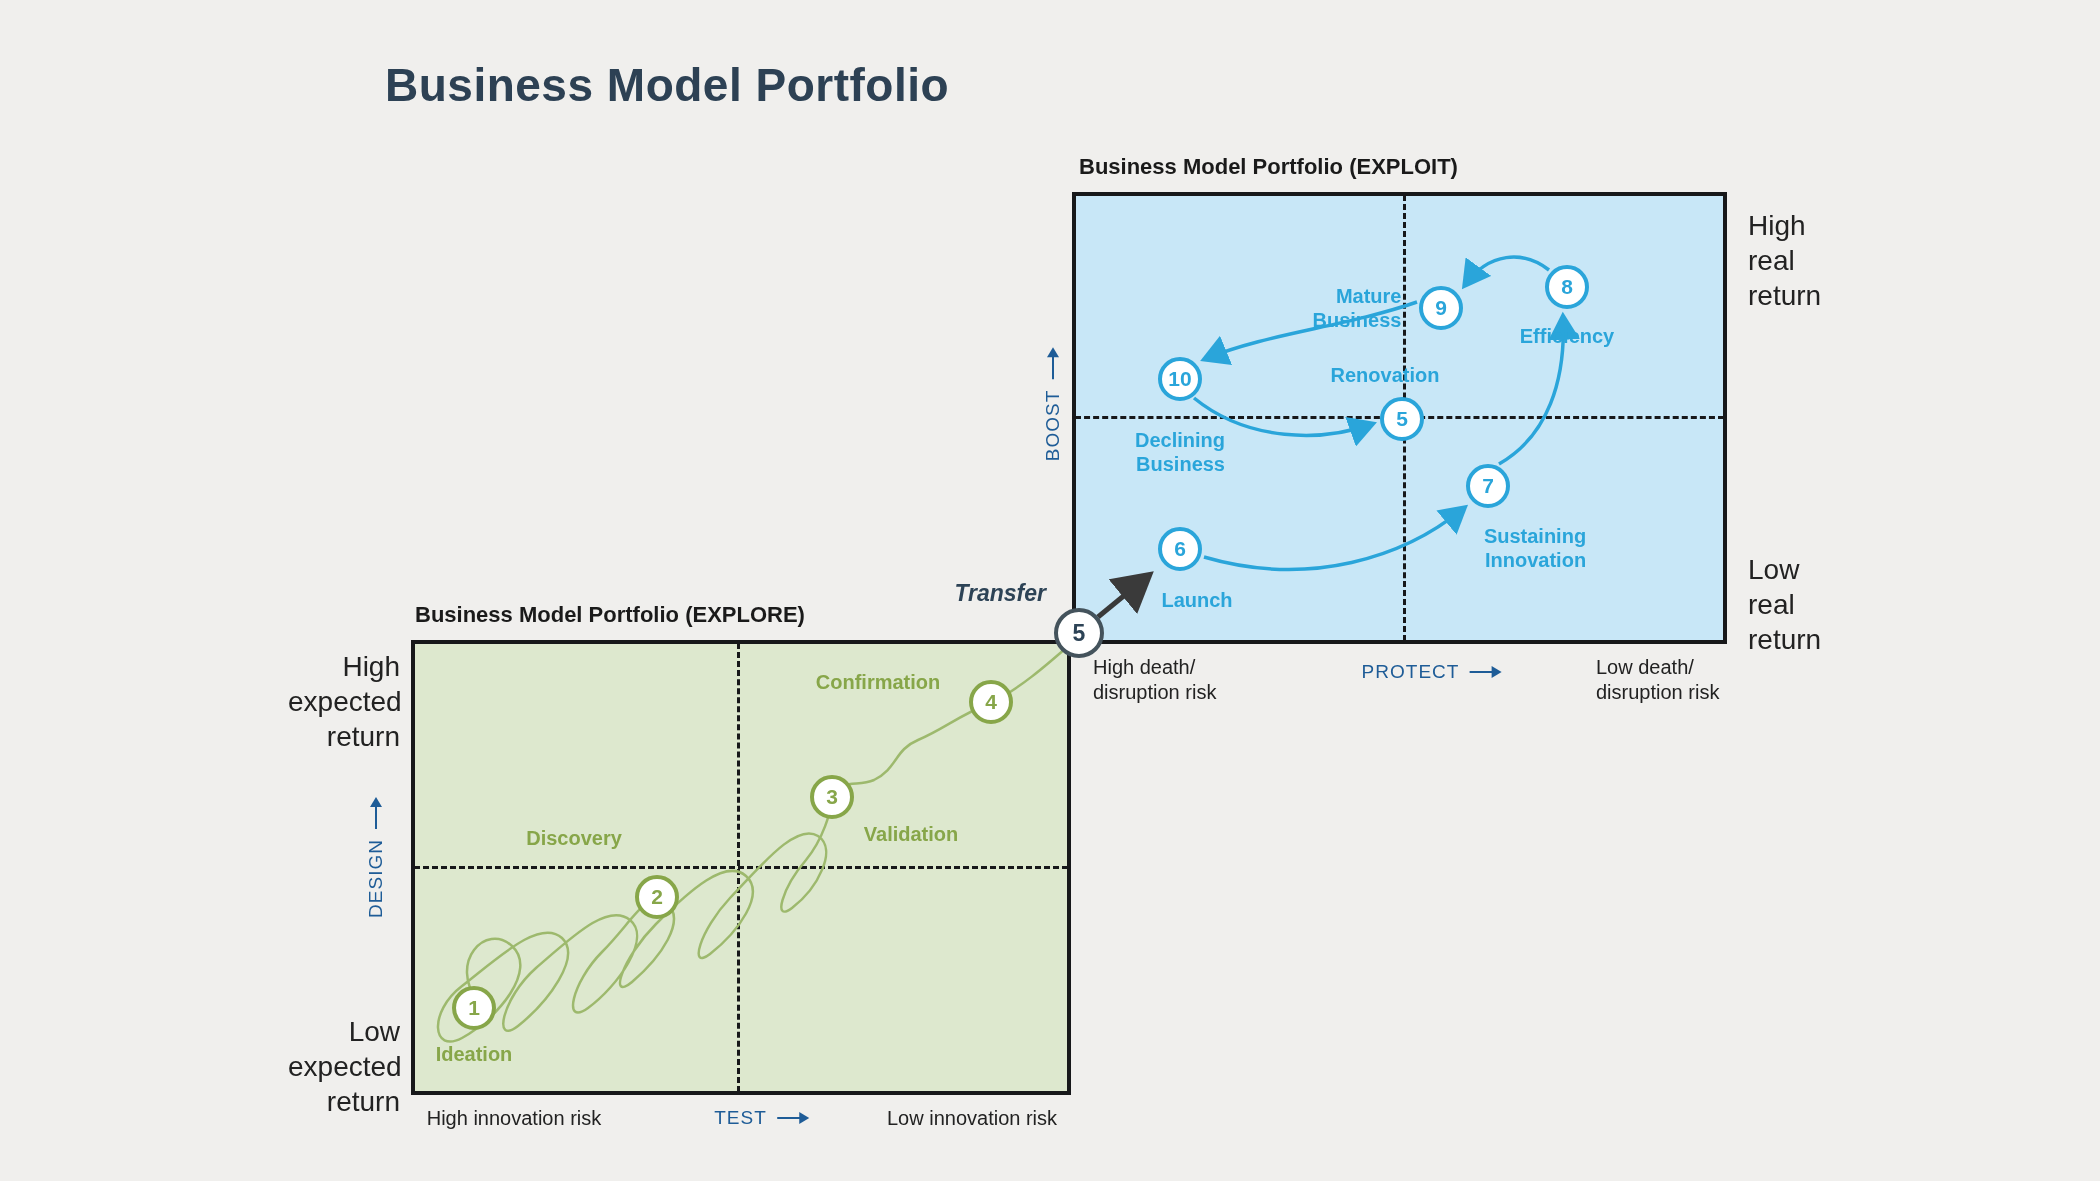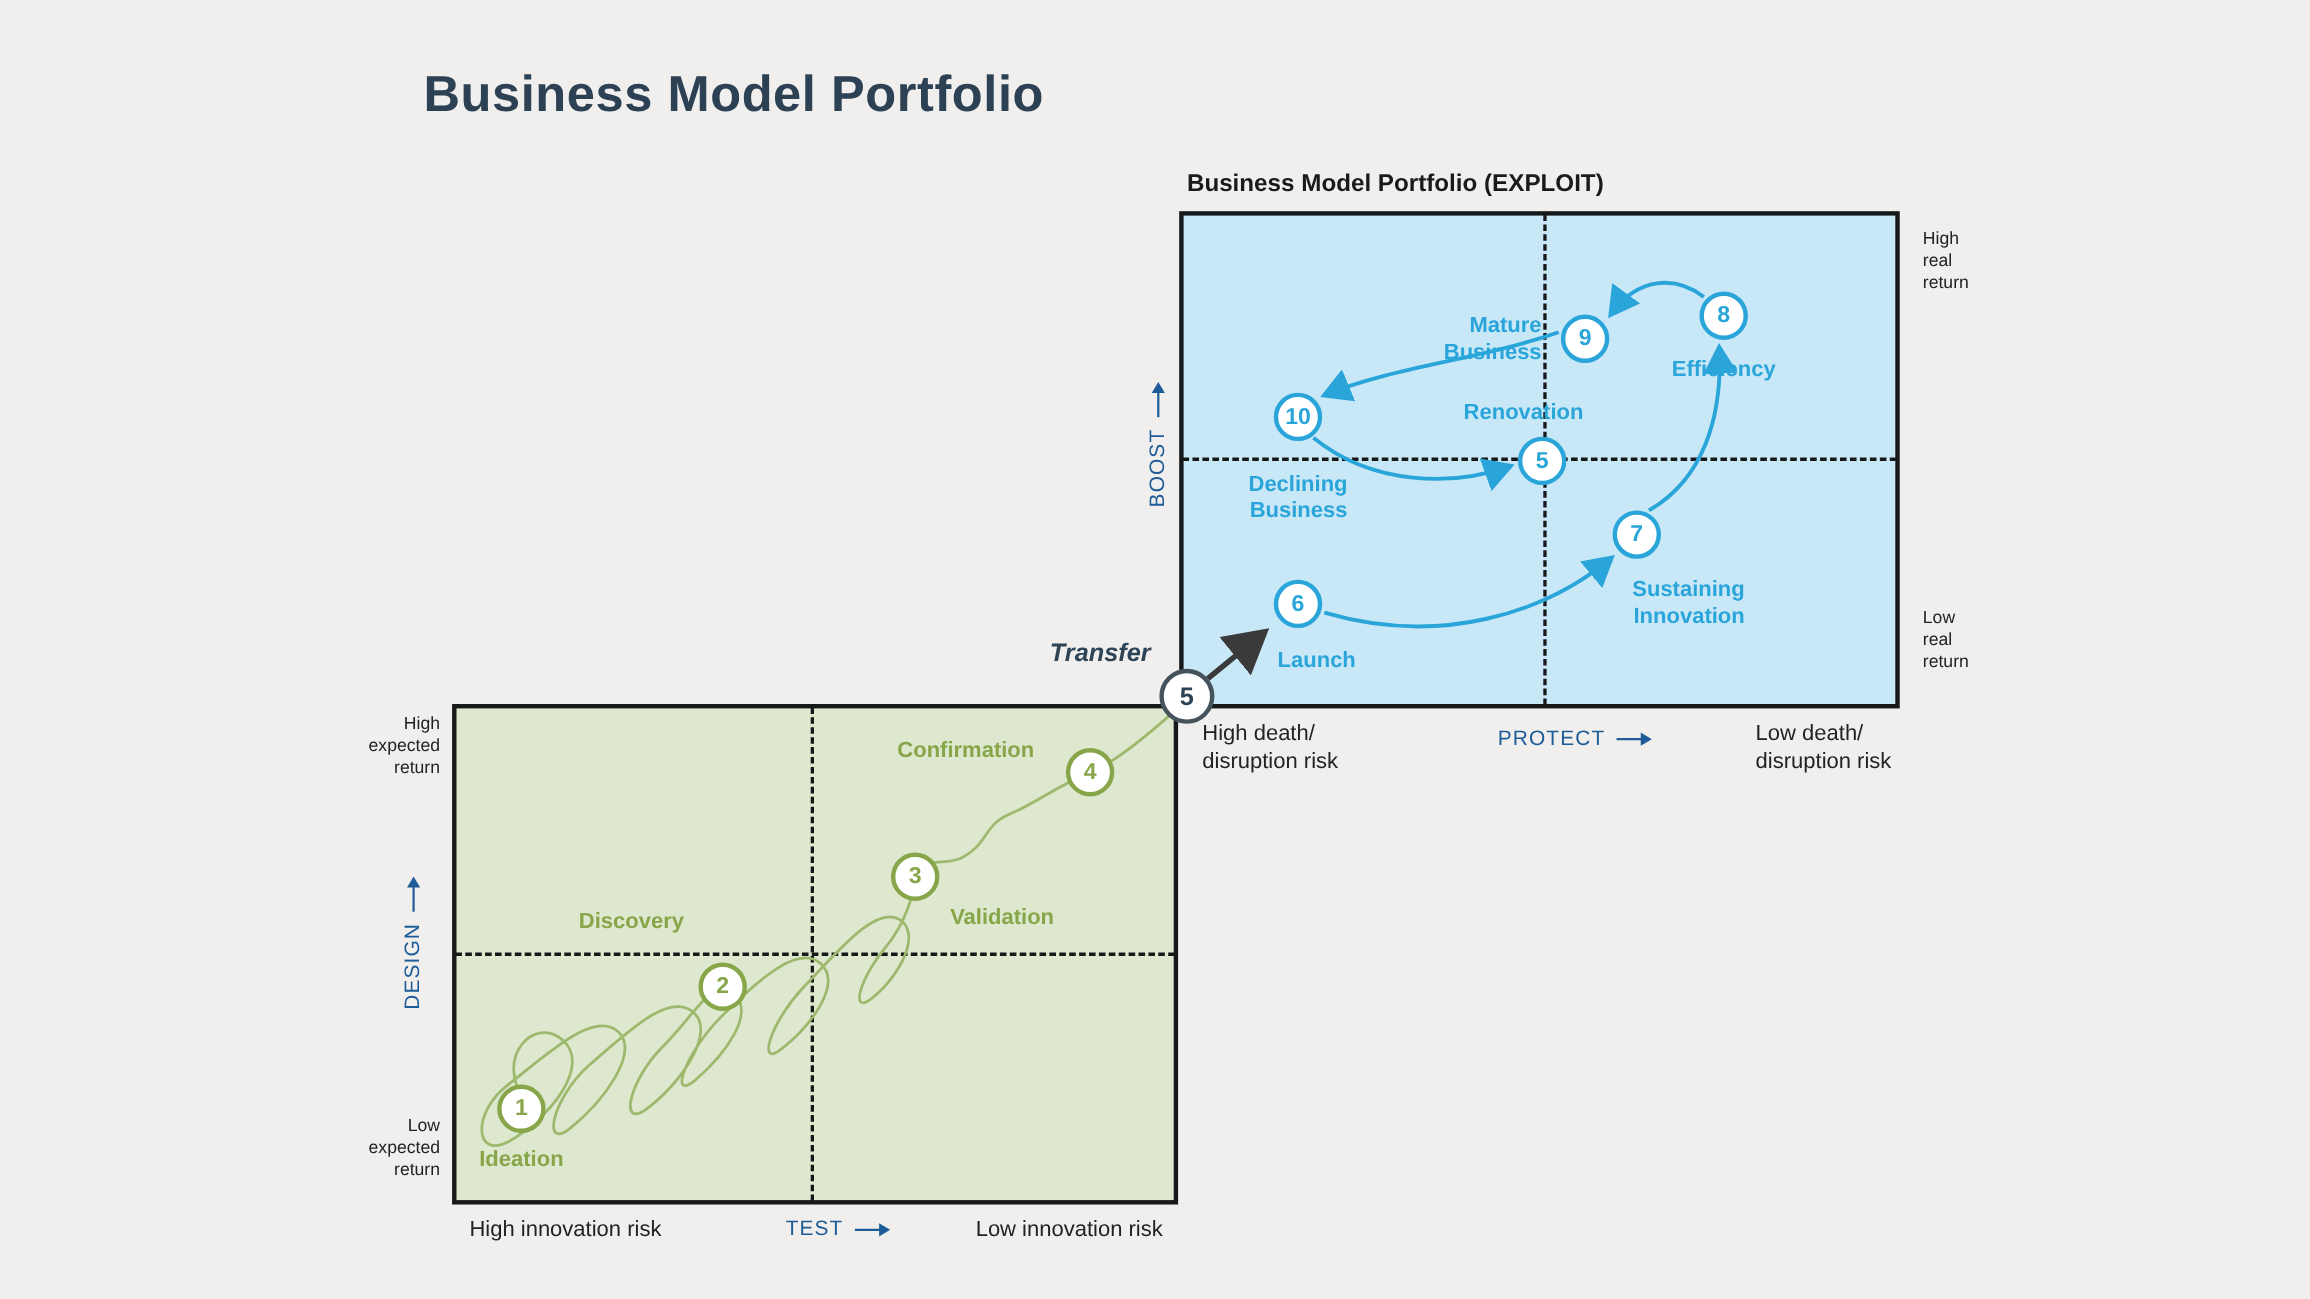--- a/index.html
+++ b/index.html
@@ -25,21 +25,21 @@
   .node.green{border:4px solid #87a649;color:#87a649;}
   .node.blue{border:4px solid #2aa5da;color:#2aa5da;}
   .node.dark{width:50px;height:50px;border:4px solid #44535c;color:#2d4356;font-size:23px;z-index:8;}
   .nlabel{
     position:absolute;font-weight:bold;font-size:20px;line-height:1.2;
     white-space:pre-line;text-align:right;transform:translateX(-50%);z-index:7;
   }
   .nlabel.green{color:#87a649;}
   .nlabel.blue{color:#2aa5da;}
   .side-label{
-    position:absolute;font-size:16px;color:#222;line-height:1.25;white-space:pre-line;
+    position:absolute;font-size:28px;color:#222;line-height:1.25;white-space:pre-line;
   }
   .side-label.right-align{text-align:right;}
   .bot-label{
     position:absolute;font-size:20px;color:#222;white-space:pre-line;line-height:1.25;
   }
   .center-x{transform:translateX(-50%);}
   .dir{
     position:absolute;display:flex;align-items:center;gap:9px;
     font-size:19px;color:#1e5c97;letter-spacing:1px;white-space:nowrap;z-index:5;
   }
@@ -51,20 +51,21 @@
   }
   svg.overlay{position:absolute;left:0;top:0;z-index:4;pointer-events:none;}
 </style>
 </head>
 <body>
 
 <div class="stage">
 
   <div class="main-title">Business Model Portfolio</div>
 
+  <div class="chart-title" style="left:415px;top:602px">Business Model Portfolio (EXPLORE)</div>
 
   <div class="qbox" id="explore-box"></div>
   <div class="dash-v" style="left:737px;top:643px;height:449px"></div>
   <div class="dash-h" style="left:414px;top:866px;width:654px"></div>
 
   <div class="chart-title" style="left:1079px;top:154px">Business Model Portfolio (EXPLOIT)</div>
 
   <div class="qbox" id="exploit-box"></div>
   <div class="dash-v" style="left:1403px;top:195px;height:446px"></div>
   <div class="dash-h" style="left:1075px;top:416px;width:649px"></div>

